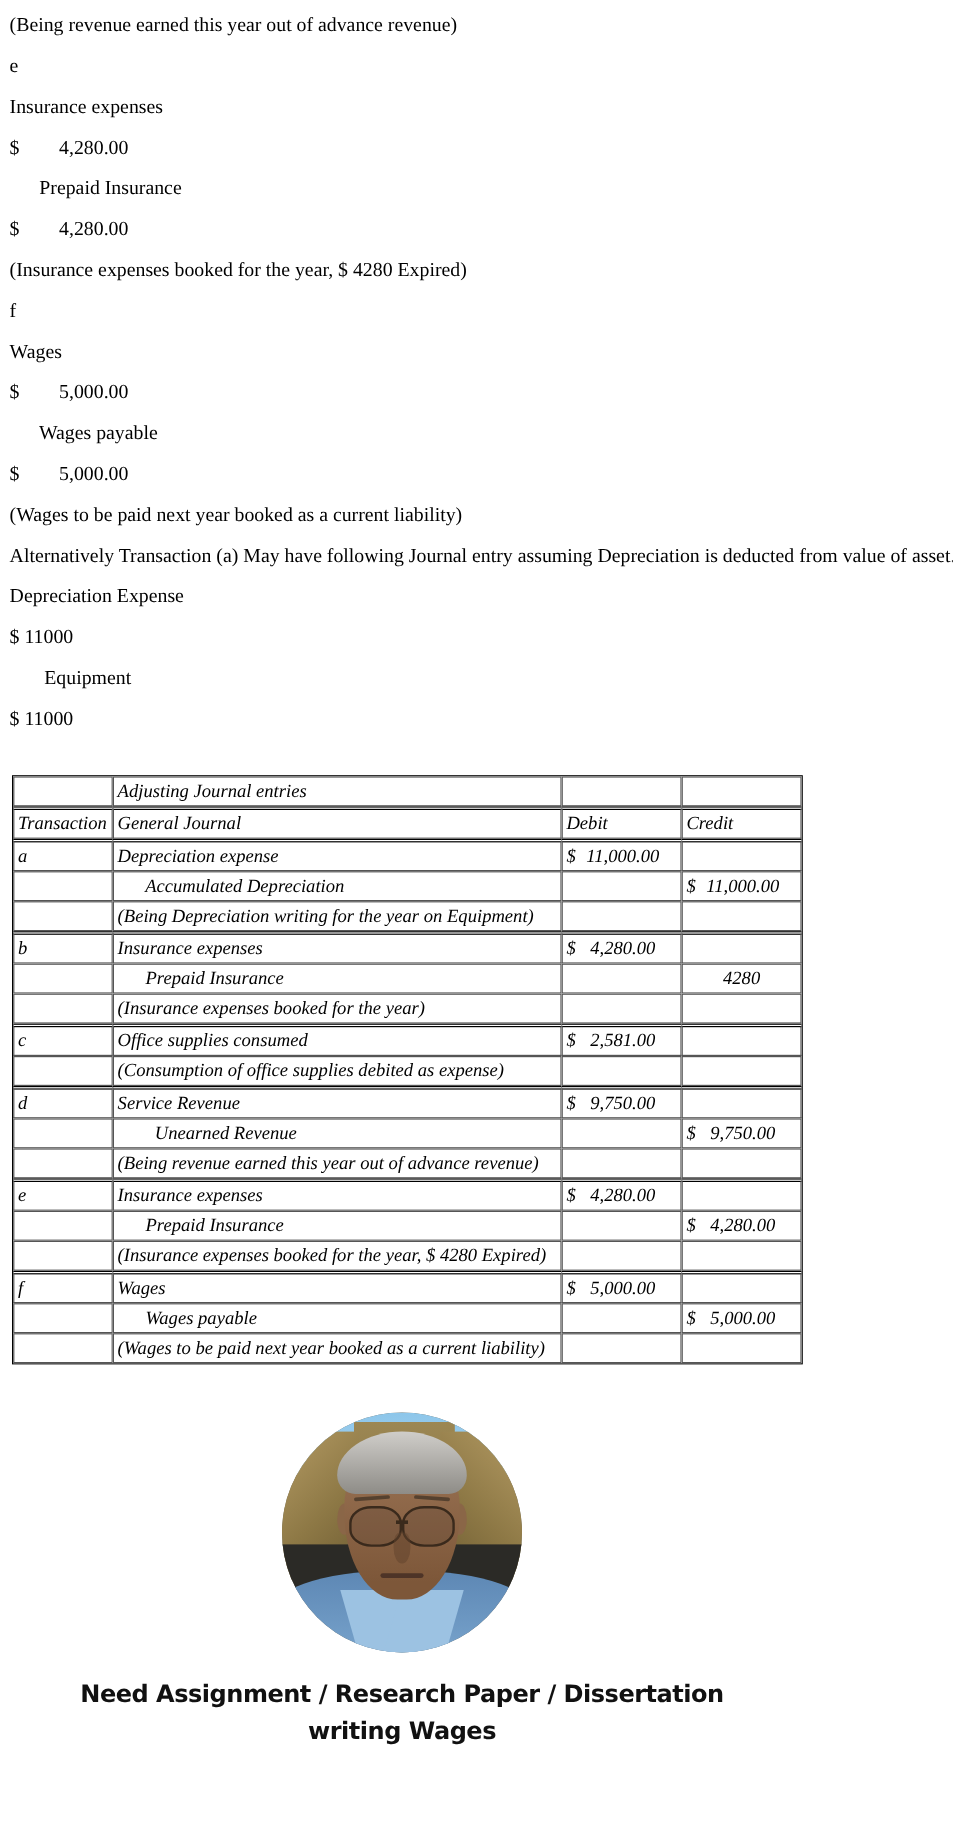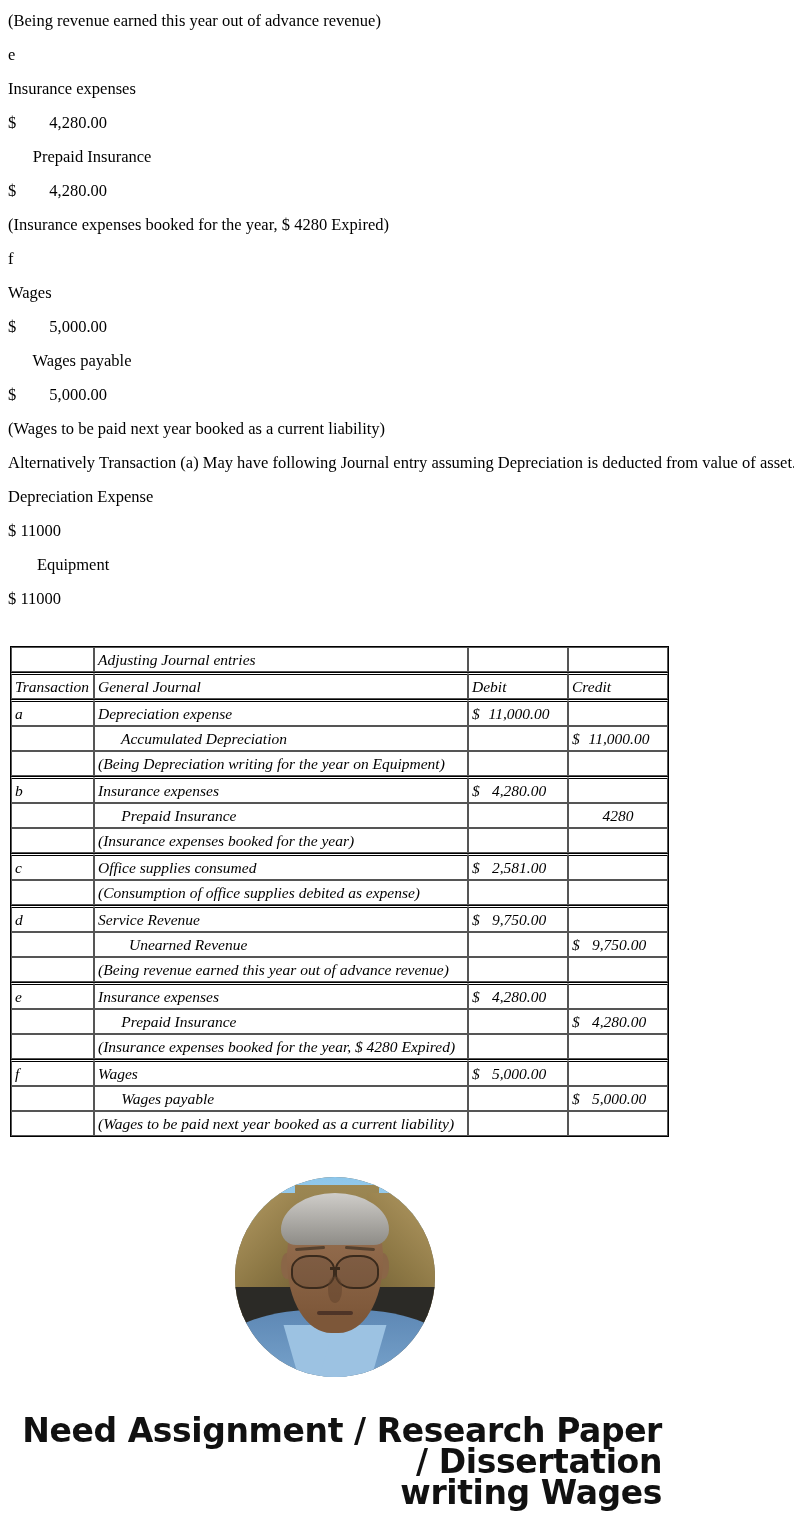--- a/index.html
+++ b/index.html
@@ -160,25 +160,25 @@
     background: #55412f; border-radius: 2px; transform: rotate(-4deg); }
   .av-brow-r { position: absolute; right: 30%; top: 35%; width: 15%; height: 3px;
     background: #55412f; border-radius: 2px; transform: rotate(4deg); }
   .av-nose { position: absolute; left: 46.5%; top: 50%; width: 7%; height: 13%;
     background: rgba(96,66,44,0.5); border-radius: 38% 38% 50% 50%; }
   .av-mouth { position: absolute; left: 41%; top: 67%; width: 18%; height: 4px;
     background: #4e3427; border-radius: 3px; }
 
   
   .promo {
-    margin-top: 34px;
-    text-align: right;
+    margin-top: 14px;
+    text-align: center;
     font-family: "DejaVu Sans", "Liberation Sans", sans-serif;
     font-weight: bold;
-    font-size: 33px;
+    font-size: 20px;
     line-height: 31px;
     letter-spacing: -0.4px;
     color: #111;
   }
   .promo .line { display: block; }
 </style>
 </head>
 <body>
 
 <div class="page">

